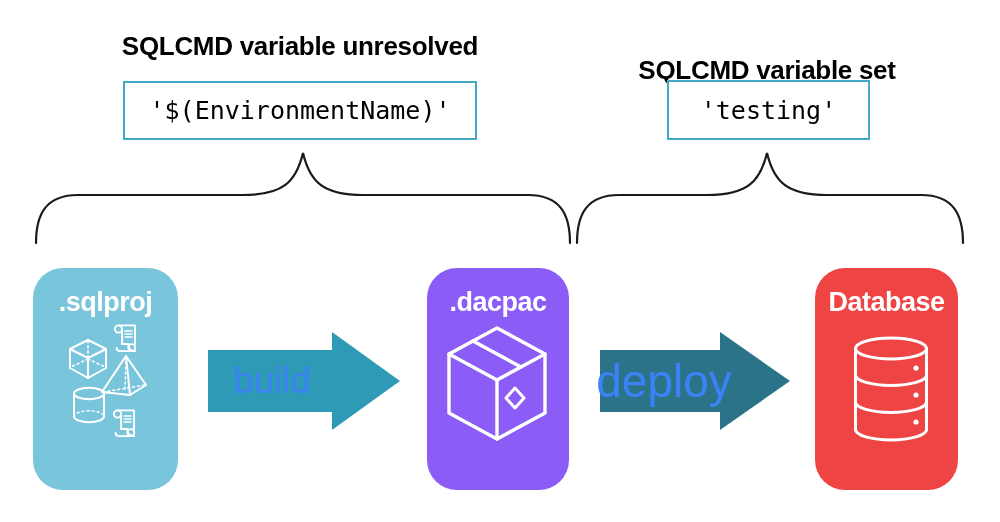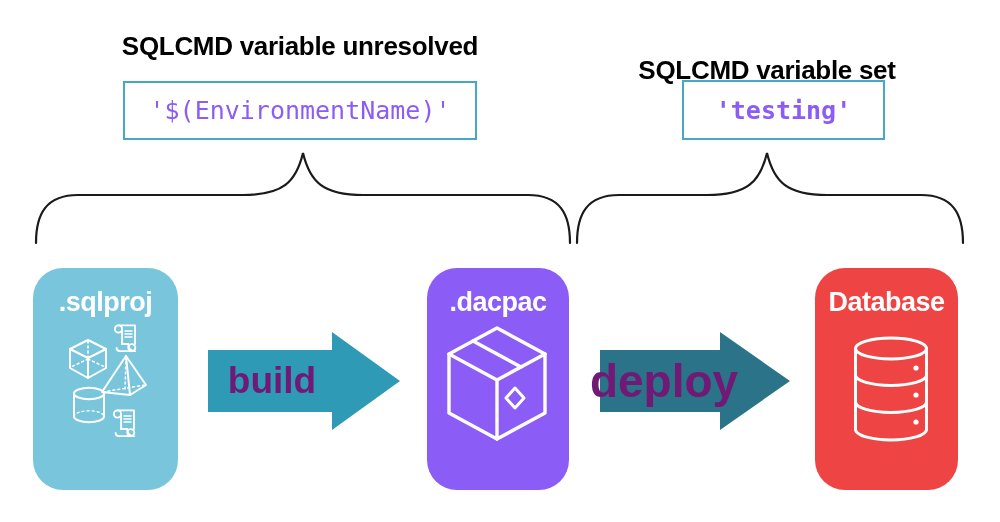--- a/index.html
+++ b/index.html
@@ -9,43 +9,43 @@
   }
   .heading{
     position:absolute;top:31px;width:400px;text-align:center;
     font-size:26px;font-weight:700;color:#000000;letter-spacing:-0.3px;
   }
   .heading-left{left:100px;}
   .heading-right{left:567px;margin-top:24px;}
   .codebox{
     position:absolute;box-sizing:border-box;border:2px solid #44A8C6;background:#ffffff;
     display:flex;align-items:center;justify-content:center;
-    font-family:"DejaVu Sans Mono",monospace;font-size:25px;color:#8b5cf6;text-align:center;
+    font-family:"DejaVu Sans Mono",monospace;font-size:25px;color:#000000;text-align:center;
   }
   .codebox-left{left:123px;top:81px;width:354px;height:59px;}
-  .codebox-right{left:682px;top:80px;width:203px;height:60px;font-weight:bold;}
+  .codebox-right{left:667px;top:80px;width:203px;height:60px;}
   .braces{position:absolute;left:0;top:140px;}
   .card{
     position:absolute;top:268px;height:222px;border-radius:30px;
   }
   .card-sqlproj{left:33px;width:145px;background:#79C6DC;}
   .card-dacpac{left:427px;width:142px;background:#8b5cf6;}
   .card-database{left:815px;width:143px;background:#ef4444;}
   .card-label{
     margin-top:19px;text-align:center;color:#ffffff;
     font-size:27px;font-weight:700;letter-spacing:-0.5px;
   }
   .mini-icon{position:absolute;}
   .arrow{position:absolute;top:330px;width:200px;height:102px;}
   .arrow-build{left:205px;}
   .arrow-deploy{left:597px;}
   .arrow svg{position:absolute;left:0;top:0;}
   .arrow-label{
     position:absolute;top:0;height:102px;display:flex;align-items:center;justify-content:center;
-    color:#701a75;font-weight:700;
+    color:#3b82f6;font-weight:400;
   }
   .arrow-build .arrow-label{left:2px;width:130px;font-size:37px;}
   .arrow-deploy .arrow-label{left:0px;width:134px;font-size:46px;}
   .icon-stroke{stroke:#ffffff;fill:none;stroke-linejoin:round;stroke-linecap:round;}
 </style>
 </head>
 <body>
 
 <div class="canvas">
 

